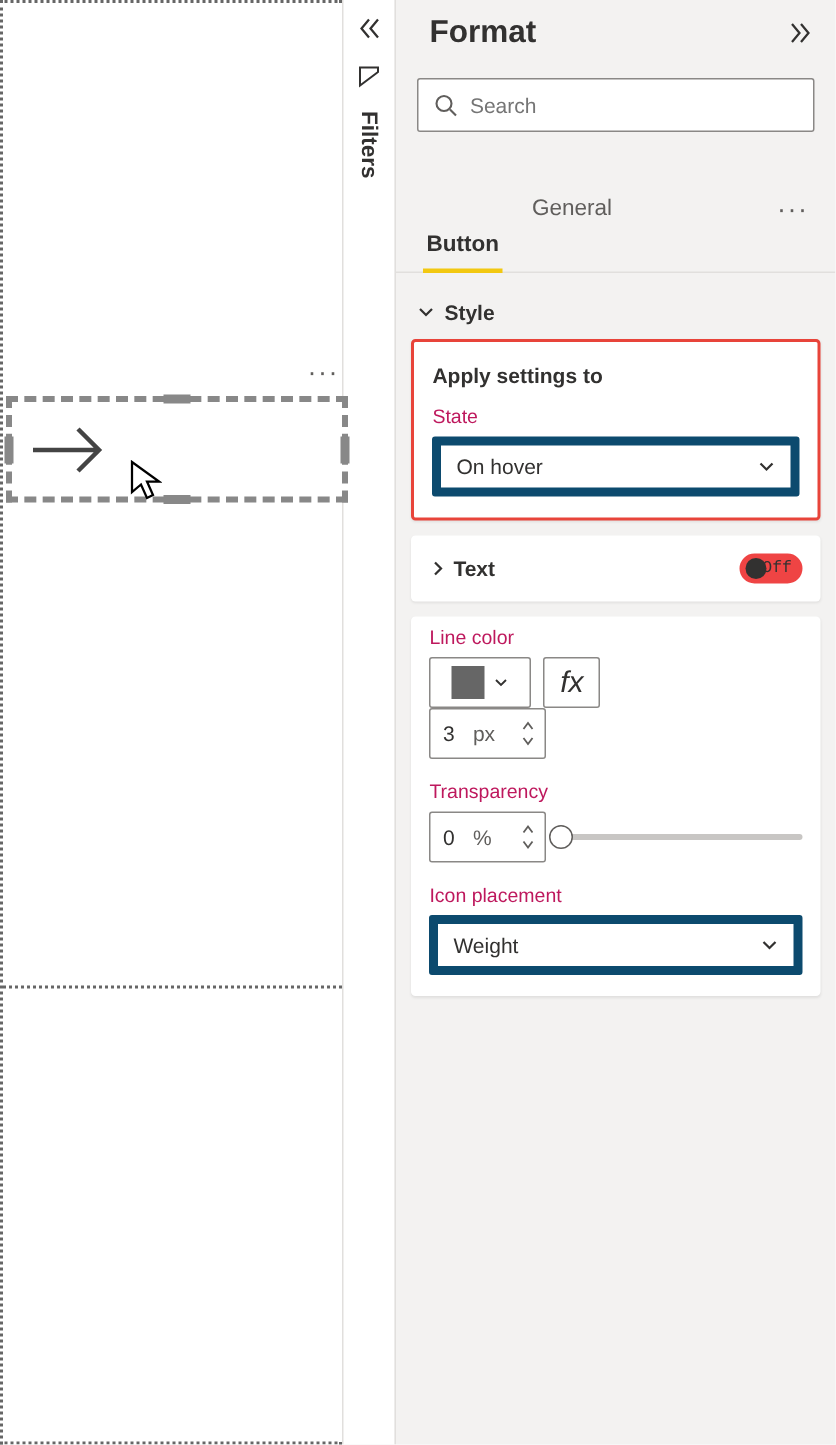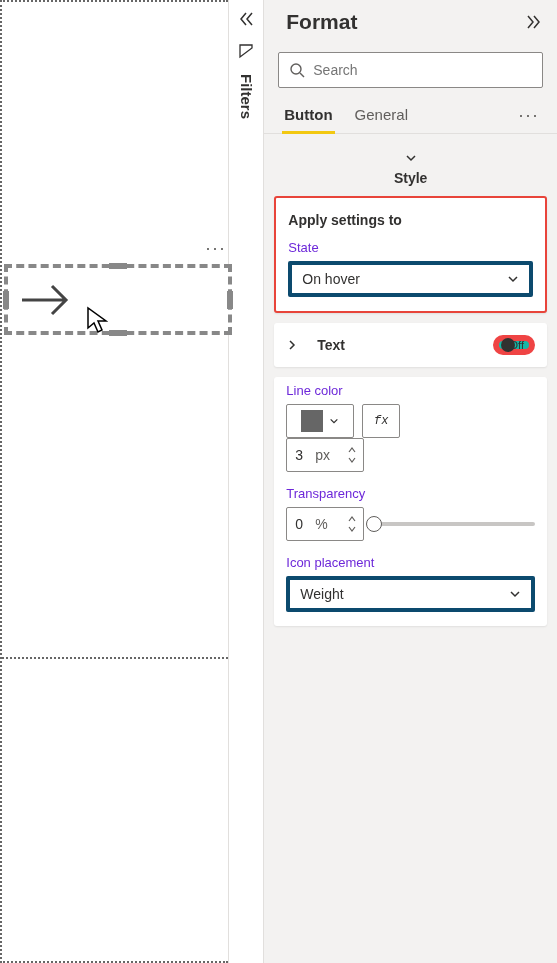--- a/index.html
+++ b/index.html
@@ -21,46 +21,46 @@
   .filters-rail { width: 38px; border-left: 1px solid #e1dfdd; background: #fff; display:flex; flex-direction:column; align-items:center; padding-top: 10px; gap: 14px; }
   .filters-label { writing-mode: vertical-rl; font-weight: 600; font-size: 15px; }
   .format-pane { width: 317px; background: #f3f2f1; border-left: 1px solid #e1dfdd; display:flex; flex-direction:column; height: 100%; overflow:hidden; }
   .format-head { display:flex; align-items:center; justify-content:space-between; padding: 10px 14px 18px 22px; background:#f3f2f1; }
   .format-head h1 { font-size: 21px; font-weight: 600; }
   .search-wrap { padding: 0 14px; margin-bottom:10px; }
   .search { display:flex; align-items:center; gap:8px; border: 1px solid #8a8886; border-radius: 2px; background:#fff; height:36px; padding: 0 10px; }
   .search input { border:none; outline:none; font-size:14px; flex:1; color:#605e5c; background:transparent; }
   .tabs { display:flex; align-items:center; padding: 0 18px; gap: 18px; border-bottom: 1px solid #e1dfdd; margin-bottom: 14px; }
   .tab { padding: 8px 2px 10px; cursor:pointer; color:#605e5c; font-size:15px; position:relative; }
-  .tab.active { color:#323130; font-weight:600; }
+  .tab.active { color:#323130; font-weight:600;margin-top:48px; }
   .tab.active::after { content:""; position:absolute; left:0; right:0; bottom:-1px; height:3px; background:#f2c811; }
   .tab-more { margin-left:auto; color:#605e5c; font-size:18px; letter-spacing:1px; cursor:pointer; }
   .body { flex:1; padding: 0 10px 10px; overflow-y:auto; }
-  .sec-head { display:flex; align-items:center; gap:6px; font-weight:600; padding: 4px 4px 10px; cursor:pointer;flex-direction:column; }
+  .sec-head { display:flex; align-items:center; gap:6px; font-weight:600; padding: 4px 4px 10px; cursor:pointer; }
   .card { background:#fff; border-radius:3px; margin-bottom:10px; box-shadow: 0 1px 2px rgba(0,0,0,.08); }
   .card-pad { padding: 14px 12px; }
   .hl { border: 2px solid #e8443a; border-radius:3px; }
   .card-head { display:flex; align-items:center; justify-content:space-between; padding: 12px 12px; cursor:pointer; }
-  .card-head .ttl { display:flex; align-items:center; gap:19px; font-weight:600; }
-  .lbl { font-size:13px; margin-bottom:6px; color:#6d28d9; }
+  .card-head .ttl { display:flex; align-items:center; gap:4px; font-weight:600; }
+  .lbl { font-size:13px; margin-bottom:6px; color:#be185d; }
   .lbl-strong { font-size:14px; font-weight:600; margin-bottom:12px; }
-  .select { display:flex; align-items:center; justify-content:space-between; border:4px solid #0c4a6e; border-radius:2px; height:34px; padding: 14px 10px; cursor:pointer; background:#fff; }
+  .select { display:flex; align-items:center; justify-content:space-between; border:6px solid #0c4a6e; border-radius:2px; height:34px; padding: 14px 10px; cursor:pointer; background:#fff; }
   .toggle { width:42px; height:20px; border-radius:10px; position:relative; display:inline-flex; align-items:center; }
   .toggle .knob { width:14px; height:14px; border-radius:50%; background:#323130; position:absolute; }
-  .toggle.off { border:6px solid #ef4444; background:#14b8a6; }
+  .toggle.off { border:2px solid #ef4444; background:#ef4444;font-family:Liberation Mono, monospace; }
   .toggle.off .knob { left:2px; }
   .toggle.on { background:#323130; }
   .toggle.on .knob { right:2px; background:#fff; }
   .toggle-lbl { font-size:11px; position:absolute; color:#323130; }
   .toggle.off .toggle-lbl { right:5px; }
   .toggle.on .toggle-lbl { left:5px; color:#fff; }
   .row { display:flex; align-items:center; gap:8px; }
   .swatch-sel { display:flex; border:1px solid #8a8886; border-radius:2px; height:34px; width:68px; align-items:center; justify-content:center; gap:6px; cursor:pointer; }
   .swatch { width:22px; height:22px; background:#666; }
-  .fx-btn { border:1px solid #8a8886; border-radius:2px; height:34px; width:38px; display:flex; align-items:center; justify-content:center; font-style:italic; cursor:pointer; font-family: Liberation Mono, monospace; font-size:12px; }
+  .fx-btn { border:1px solid #8a8886; border-radius:2px; height:34px; width:38px; display:flex; align-items:center; justify-content:center; font-style:italic; cursor:pointer; font-family: Liberation Sans, sans-serif; font-size:20px; }
   .num-input { border:1px solid #8a8886; border-radius:2px; height:34px; width:78px; display:flex; align-items:center; padding:0 6px 0 8px; }
   .num-input .val { width:20px; }
   .num-input .unit { color:#605e5c; flex:1; }
   .spinners { display:flex; flex-direction:column; gap:0; }
   .spin { width:10px; height:10px; cursor:pointer; }
   .slider-row { display:flex; align-items:center; gap:10px; }
   .slider { flex:1; height:4px; background:#c8c6c4; position:relative; border-radius:2px; }
   .slider .thumb { position:absolute; left:0; top:50%; transform:translate(-50%,-50%); width:16px; height:16px; border-radius:50%; background:#fff; border:1px solid #605e5c; }
   .mt10 { margin-top: 14px; }
   svg { display:block; }

